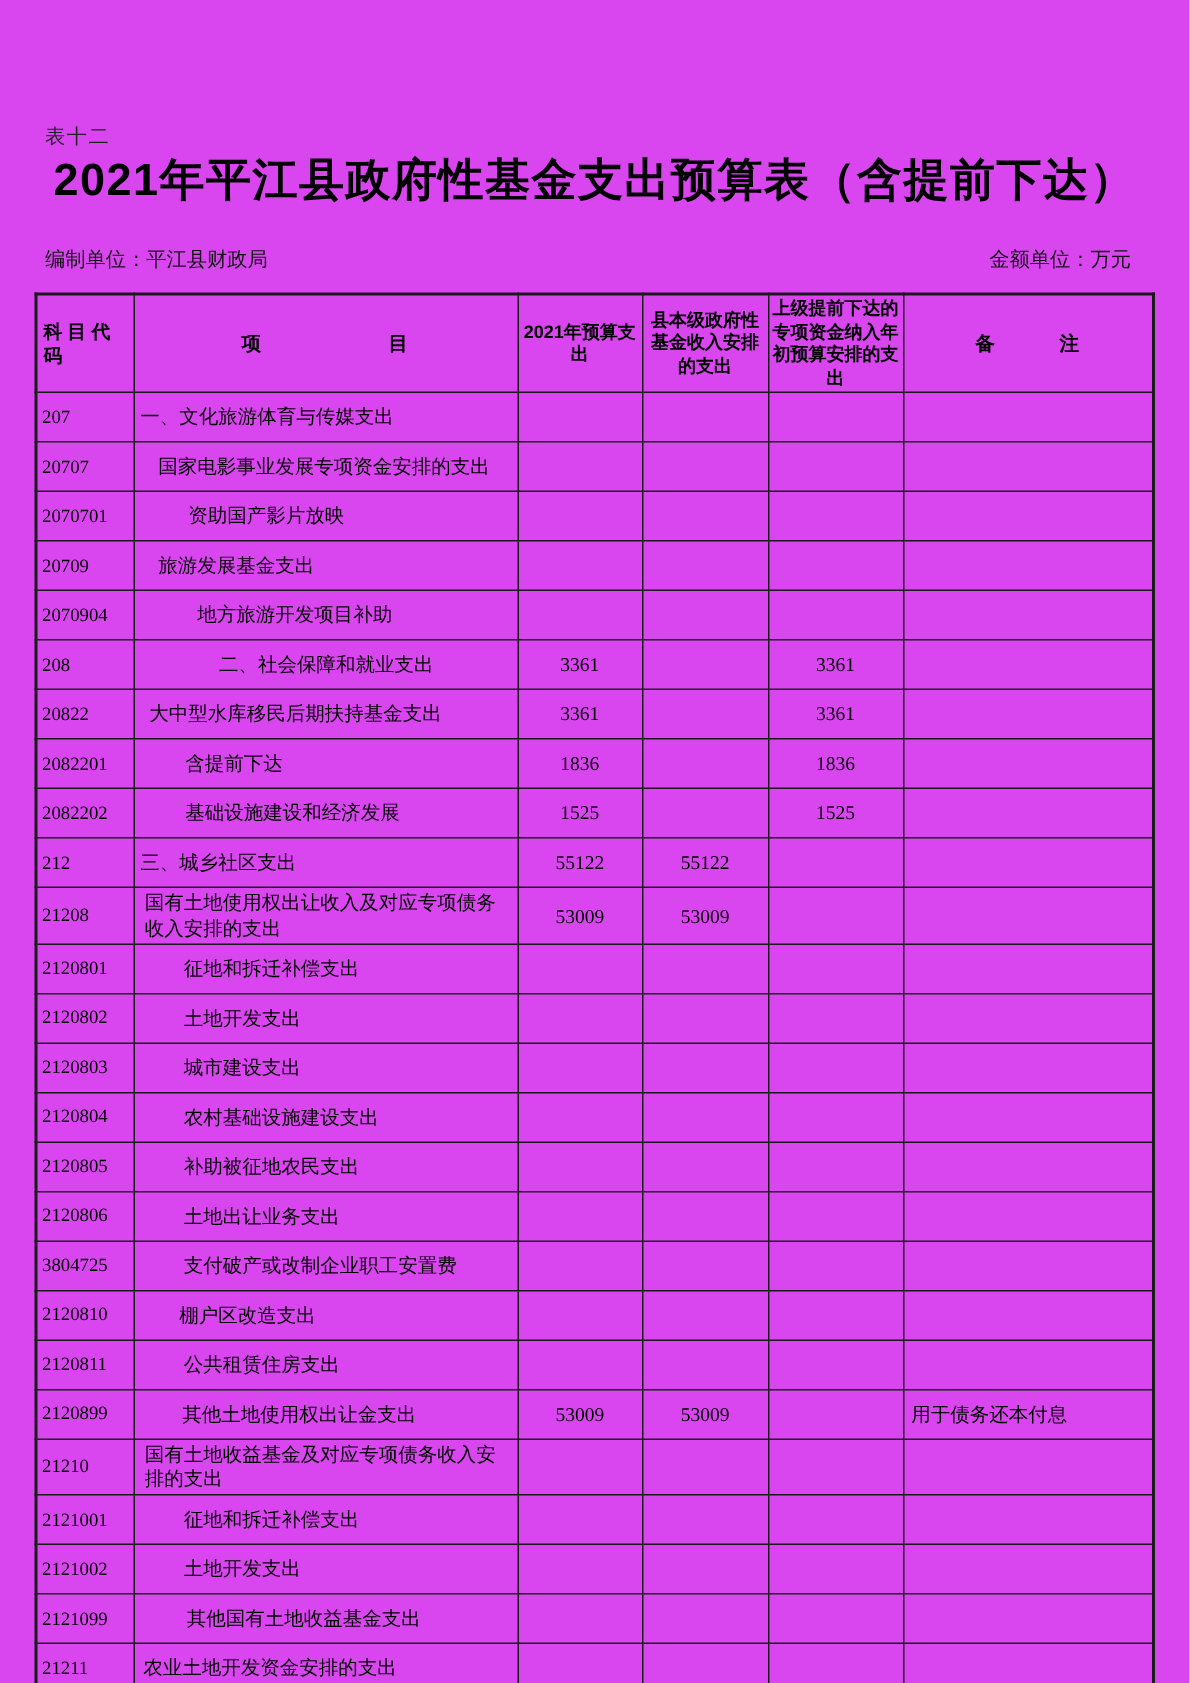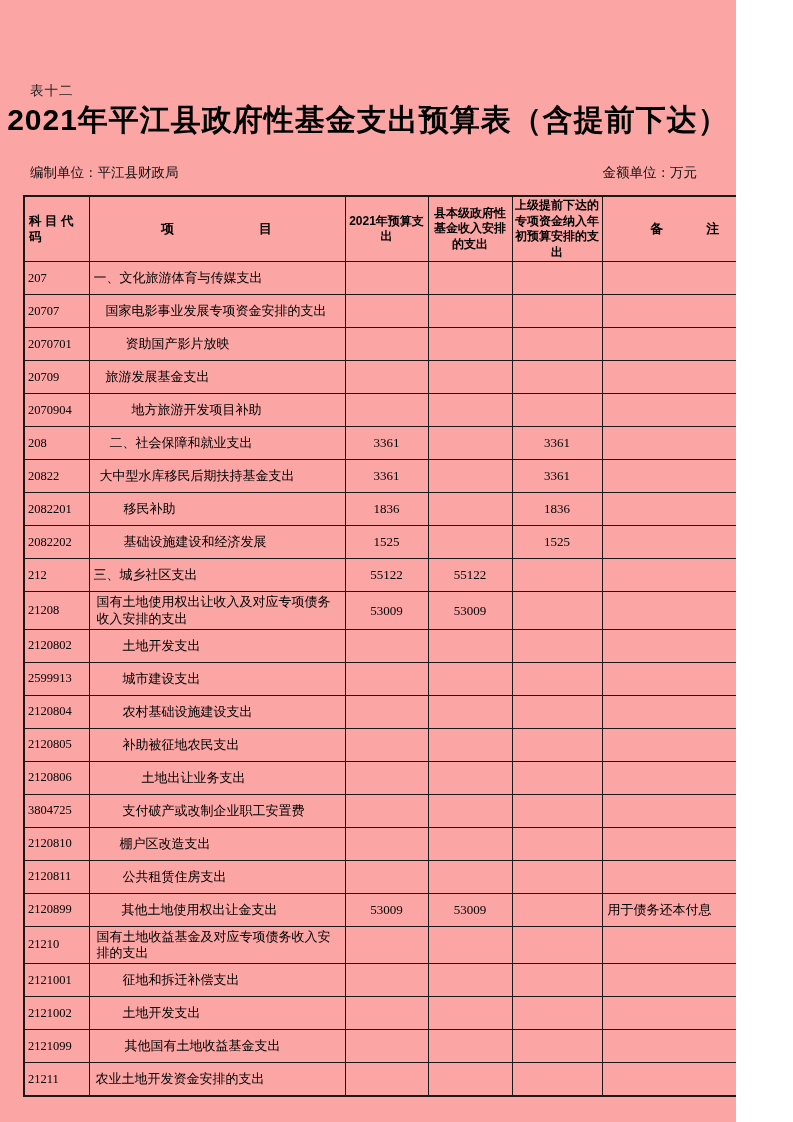--- a/index.html
+++ b/index.html
@@ -1,20 +1,20 @@
 <!DOCTYPE html>
 <html lang="zh"><head>
 <meta charset="utf-8">
 <style>
   html, body { margin: 0; padding: 0; background: #ffffff; }
   .sheet {
     position: relative;
-    width: 736px;
+    width: 793px;
     height: 1122px;
-    background: #fca5a5;
+    background: #d946ef;
     color: #111;
     font-family: "Liberation Serif", "DejaVu Serif", serif;
     overflow: hidden;
   }
   .table-tag {
     position: absolute;
     left: 30px;
     top: 82px;
     font-size: 13.5px;
     color: #222;
@@ -165,37 +165,37 @@
         <tr>
           <td class="code">2070904</td>
           <td class="item" style="padding-left: 42px;">地方旅游开发项目补助</td>
           <td class="num"></td>
           <td class="num"></td>
           <td class="num"></td>
           <td class="note"></td>
         </tr>
         <tr>
           <td class="code">208</td>
-          <td class="item" style="padding-left: 20px;">二、社会保障和就业支出</td>
+          <td class="item" style="padding-left: 4px; text-align: center;">二、社会保障和就业支出</td>
           <td class="num">3361</td>
           <td class="num"></td>
           <td class="num">3361</td>
           <td class="note"></td>
         </tr>
         <tr>
           <td class="code">20822</td>
           <td class="item" style="padding-left: 10px;">大中型水库移民后期扶持基金支出</td>
           <td class="num">3361</td>
           <td class="num"></td>
           <td class="num">3361</td>
           <td class="note"></td>
         </tr>
         <tr>
           <td class="code">2082201</td>
-          <td class="item" style="padding-left: 34px;">移民补助</td>
+          <td class="item" style="padding-left: 34px;">含提前下达</td>
           <td class="num">1836</td>
           <td class="num"></td>
           <td class="num">1836</td>
           <td class="note"></td>
         </tr>
         <tr>
           <td class="code">2082202</td>
           <td class="item" style="padding-left: 34px;">基础设施建设和经济发展</td>
           <td class="num">1525</td>
           <td class="num"></td>
@@ -212,29 +212,37 @@
         </tr>
         <tr>
           <td class="code">21208</td>
           <td class="item" style="padding-left: 7px;">国有土地使用权出让收入及对应专项债务收入安排的支出</td>
           <td class="num">53009</td>
           <td class="num">53009</td>
           <td class="num"></td>
           <td class="note"></td>
         </tr>
         <tr>
+          <td class="code">2120801</td>
+          <td class="item" style="padding-left: 33px;">征地和拆迁补偿支出</td>
+          <td class="num"></td>
+          <td class="num"></td>
+          <td class="num"></td>
+          <td class="note"></td>
+        </tr>
+        <tr>
           <td class="code">2120802</td>
           <td class="item" style="padding-left: 33px;">土地开发支出</td>
           <td class="num"></td>
           <td class="num"></td>
           <td class="num"></td>
           <td class="note"></td>
         </tr>
         <tr>
-          <td class="code">2599913</td>
+          <td class="code">2120803</td>
           <td class="item" style="padding-left: 33px;">城市建设支出</td>
           <td class="num"></td>
           <td class="num"></td>
           <td class="num"></td>
           <td class="note"></td>
         </tr>
         <tr>
           <td class="code">2120804</td>
           <td class="item" style="padding-left: 33px;">农村基础设施建设支出</td>
           <td class="num"></td>
@@ -245,21 +253,21 @@
         <tr>
           <td class="code">2120805</td>
           <td class="item" style="padding-left: 33px;">补助被征地农民支出</td>
           <td class="num"></td>
           <td class="num"></td>
           <td class="num"></td>
           <td class="note"></td>
         </tr>
         <tr>
           <td class="code">2120806</td>
-          <td class="item" style="padding-left: 52px;">土地出让业务支出</td>
+          <td class="item" style="padding-left: 33px;">土地出让业务支出</td>
           <td class="num"></td>
           <td class="num"></td>
           <td class="num"></td>
           <td class="note"></td>
         </tr>
         <tr>
           <td class="code">3804725</td>
           <td class="item" style="padding-left: 33px;">支付破产或改制企业职工安置费</td>
           <td class="num"></td>
           <td class="num"></td>

